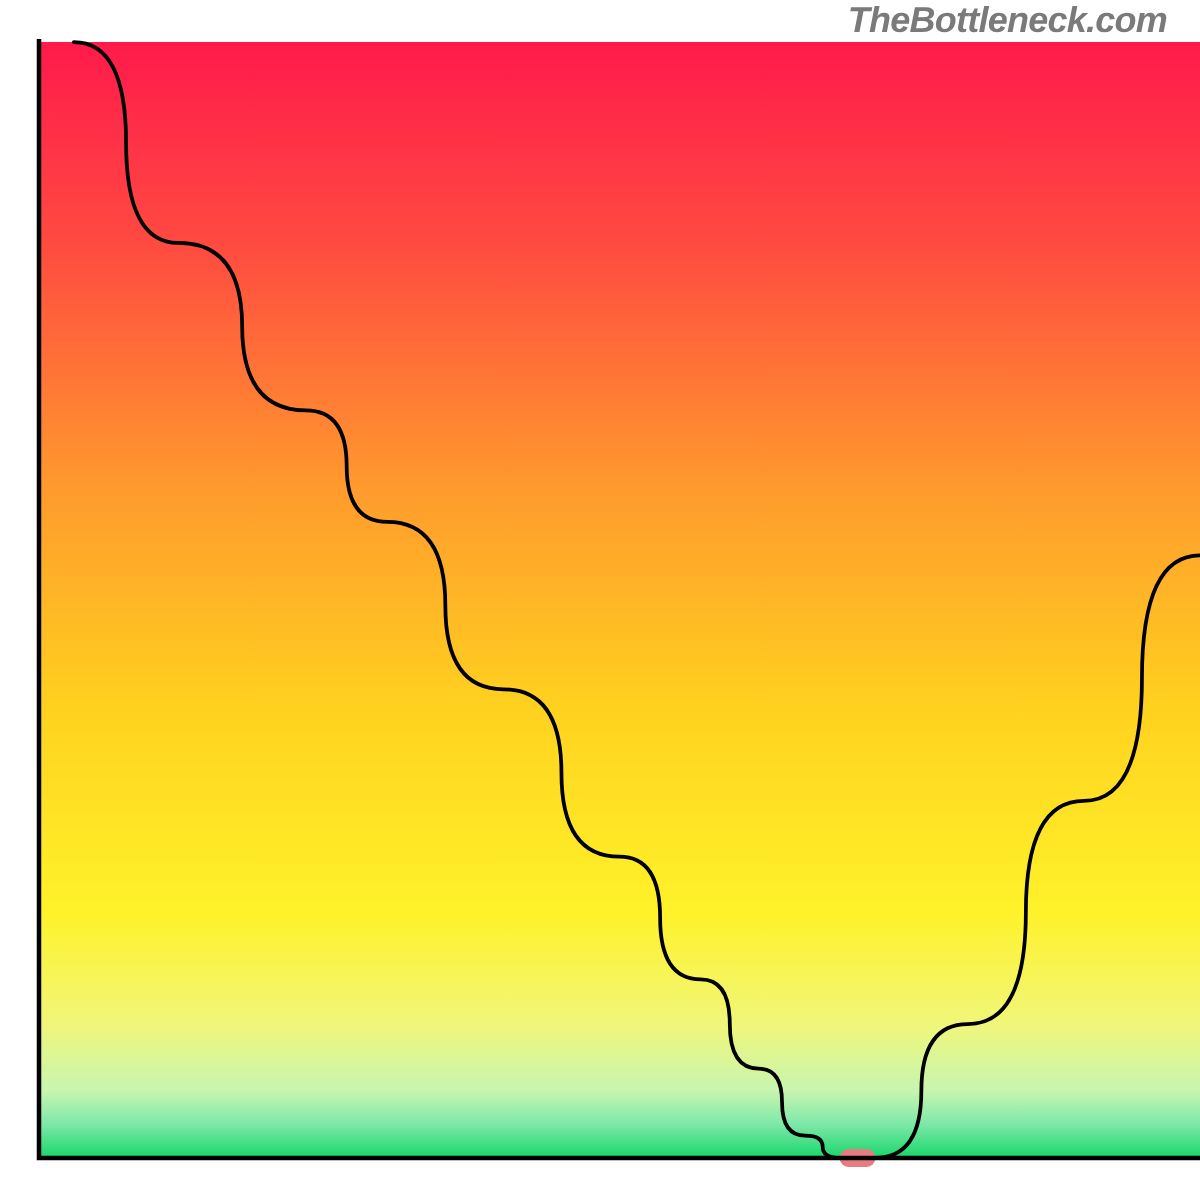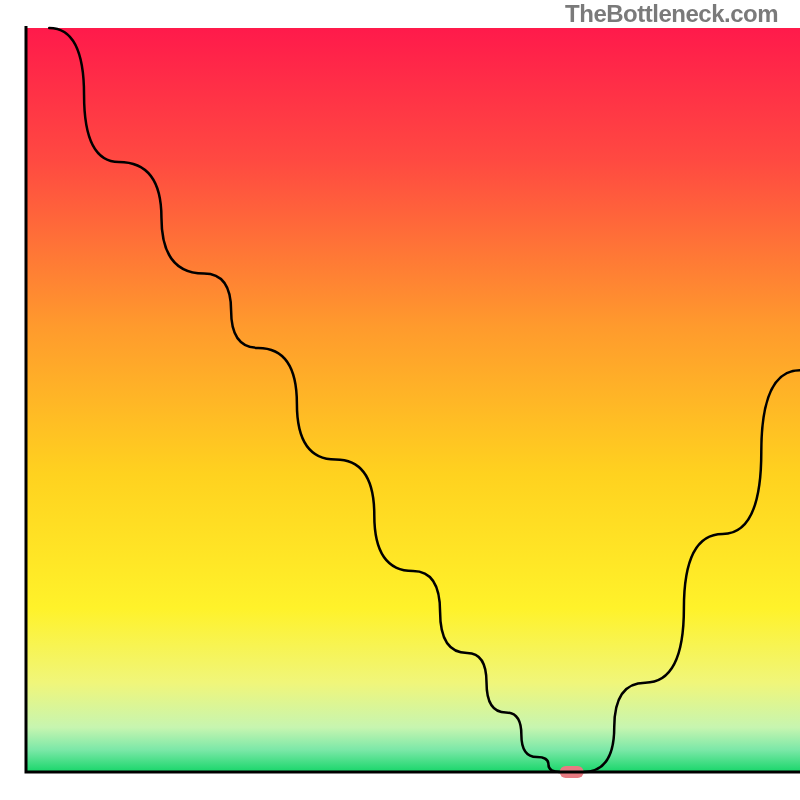--- a/index.html
+++ b/index.html
@@ -7,20 +7,21 @@
     padding: 0;
     width: 800px;
     height: 800px;
     background: #ffffff;
     overflow: hidden;
   }
   .chart-container {
     position: relative;
     width: 780px;
     height: 800px;
+    font-style: italic;
   }
   .watermark {
     position: absolute;
     top: 0;
     right: 2px;
     font-family: Arial, Helvetica, sans-serif;
     font-size: 24px;
     font-weight: 600;
     color: #7a7a7a;
     letter-spacing: -0.5px;

